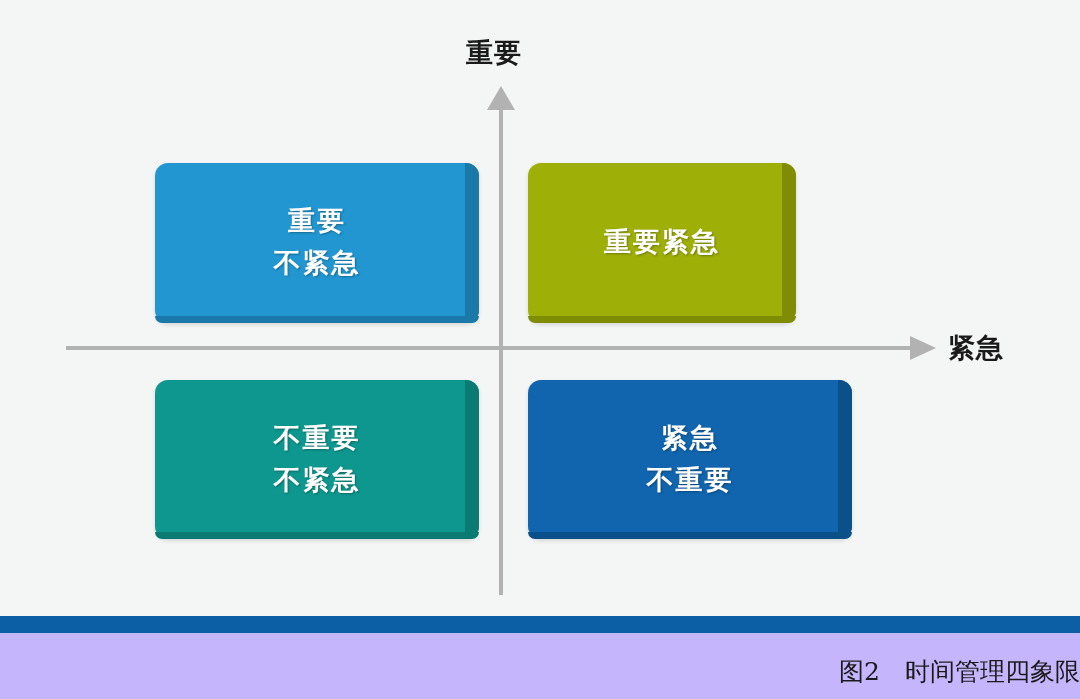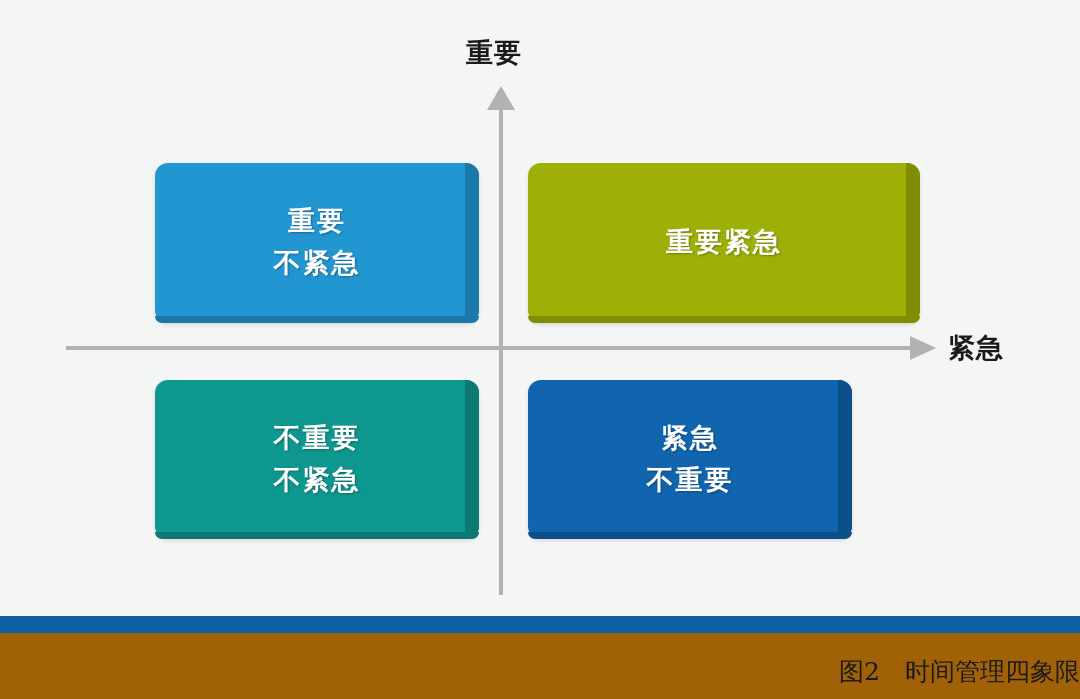--- a/index.html
+++ b/index.html
@@ -11,21 +11,21 @@
     height: 699px;
     background: #ffffff;
     font-family: "Liberation Sans", "DejaVu Sans", sans-serif;
     overflow: hidden;
   }
 
   #page {
     position: relative;
     width: 1080px;
     height: 699px;
-    background: #a16207;
+    background: #c4b5fd;
   }
 
   
   .figure-canvas {
     position: absolute;
     left: 0;
     top: 0;
     width: 1080px;
     height: 616px;
     background: #f4f5f5;
@@ -128,21 +128,21 @@
 
   #quad-tl {
     left: 155px; top: 163px; width: 324px; height: 160px;
     background: #2196d1;
     box-shadow: 0 2px 4px rgba(0,0,0,0.12);
   }
   #quad-tl .shade { background: #1b79aa; }
   #quad-tl .shade-b { background: #1b79aa; }
 
   #quad-tr {
-    left: 528px; top: 163px; width: 392px; height: 160px;
+    left: 528px; top: 163px; width: 268px; height: 160px;
     background: #9eaf07;
     box-shadow: 0 2px 4px rgba(0,0,0,0.12);
   }
   #quad-tr .shade { background: #7f8d05; }
   #quad-tr .shade-b { background: #7f8d05; }
 
   #quad-bl {
     left: 155px; top: 380px; width: 324px; height: 159px;
     background: #0d978e;
     box-shadow: 0 2px 4px rgba(0,0,0,0.12);

